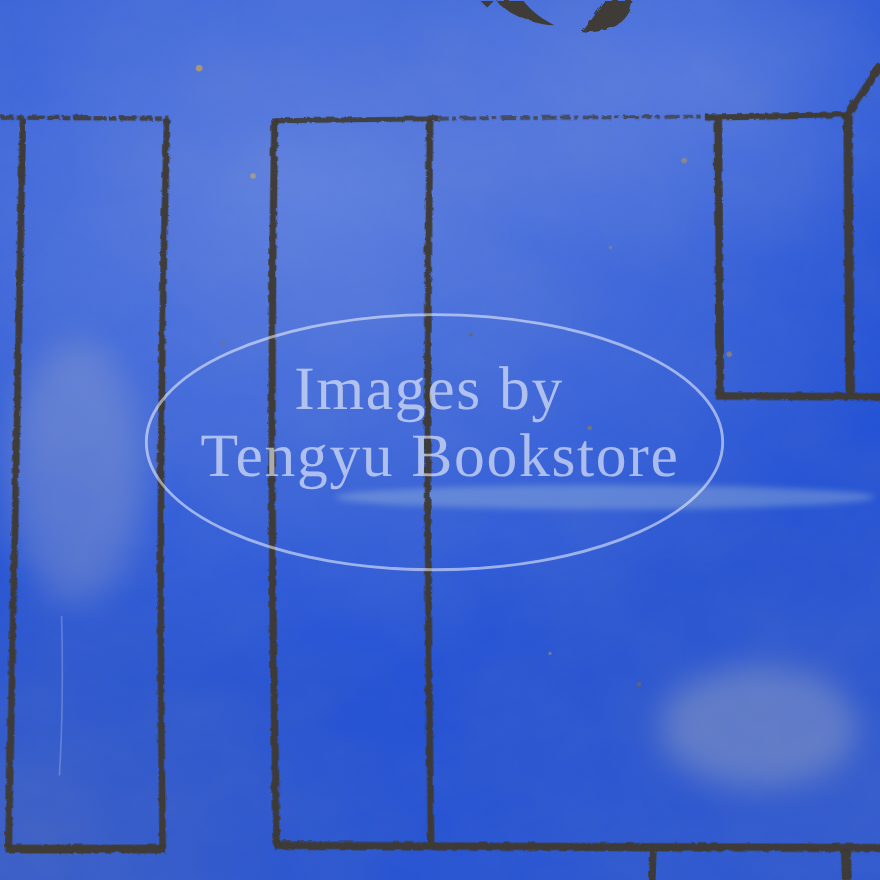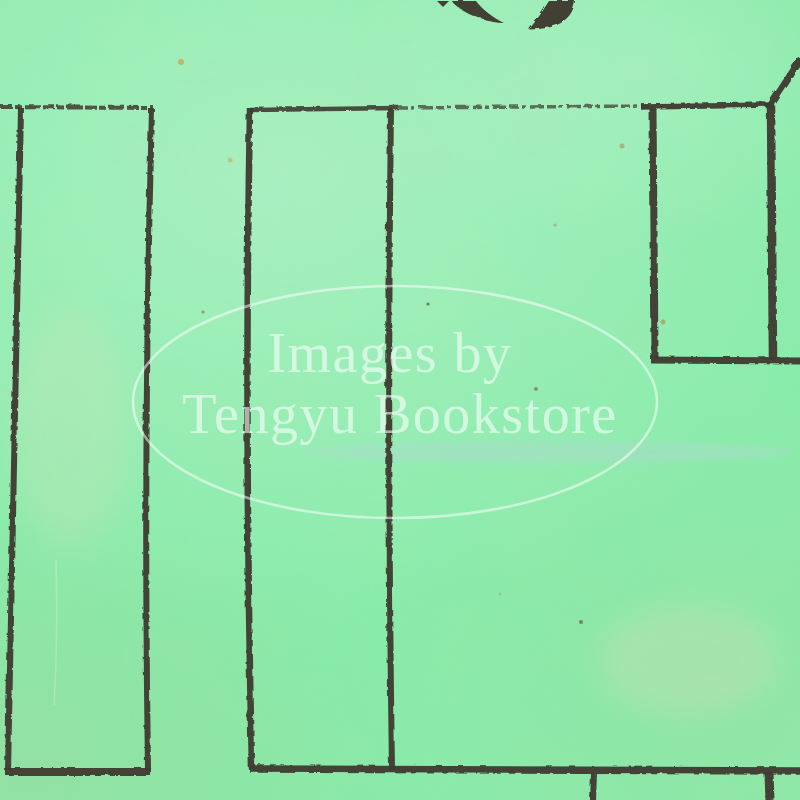--- a/index.html
+++ b/index.html
@@ -1,20 +1,20 @@
 <!DOCTYPE html>
 <html><head>
 <meta charset="utf-8">
 <style>
   html,body{margin:0;padding:0;background:#888;}
   .page{
     position:relative;
     width:800px;height:800px;
     overflow:hidden;
-    background:#86efac;
+    background:#1d4ed8;
     font-family:"Liberation Serif", serif;
   }
   .page::before{
     content:"";
     position:absolute;inset:0;
     background:
       radial-gradient(120% 90% at 35% 22%, rgba(255,255,255,0.28), rgba(255,255,255,0) 62%),
       radial-gradient(75% 55% at 92% 88%, rgba(203,182,136,0.10), rgba(203,182,136,0) 70%),
       radial-gradient(70% 50% at 4% 96%, rgba(188,167,122,0.16), rgba(188,167,122,0) 70%),
       radial-gradient(60% 40% at 80% 8%, rgba(255,255,255,0.15), rgba(255,255,255,0) 60%);

